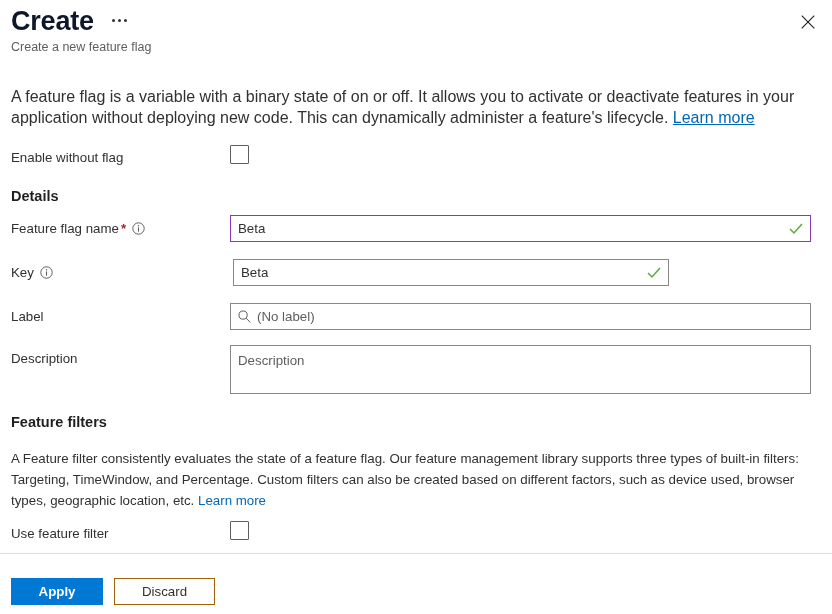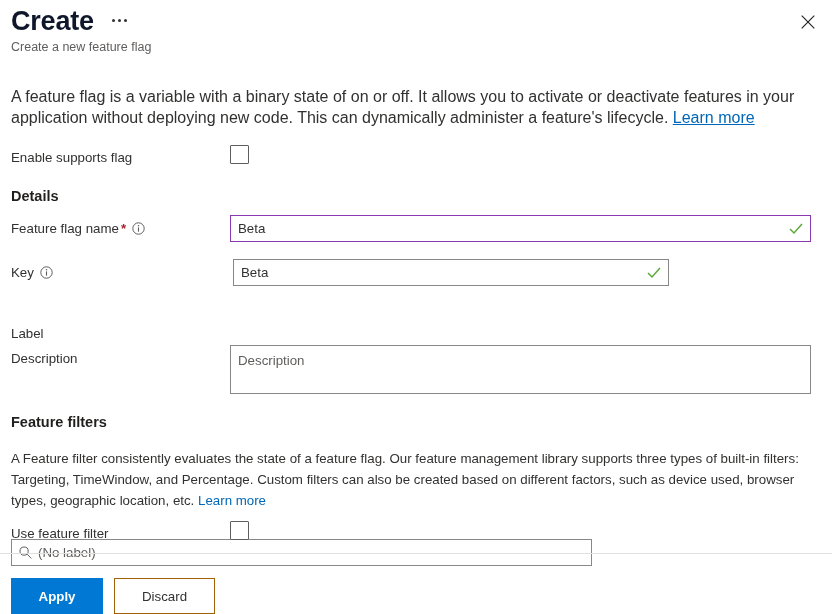--- a/index.html
+++ b/index.html
@@ -83,21 +83,21 @@
   
   .filters-p {
     position:absolute; left:11px; top:448px; width:812px;
     font-size:13.3px; line-height:21px; color:#323130;
   }
 
   .divider { position:absolute; left:0; width:832px; height:1px; background:#e1dfdd; }
 
   
   .btn {
-    height:36px; font-size:13.3px; font-family:"Liberation Sans", sans-serif;
+    height:27px; font-size:13.3px; font-family:"Liberation Sans", sans-serif;
     cursor:pointer; display:inline-flex; align-items:center; justify-content:center;
   }
   .btn-primary { background:#0078d4; color:#fff; border:1px solid #0078d4; font-weight:700; width:92px; }
   .btn-secondary { background:#fff; color:#323130; border:1px solid #a16207; width:101px;text-align:center; }
 </style>
 </head>
 <body>
 
 <div class="panel">
 
@@ -116,21 +116,21 @@
       <line x1="0.7" y1="0.7" x2="13.3" y2="13.3" stroke="#201f1e" stroke-width="1.1"></line>
       <line x1="13.3" y1="0.7" x2="0.7" y2="13.3" stroke="#201f1e" stroke-width="1.1"></line>
     </svg>
   </button>
 
   <div class="intro">
     <span>A feature flag is a variable with a binary state of on or off. It allows you to activate or deactivate features in your application without deploying new code. This can dynamically administer a feature's lifecycle. </span><a class="lnk">Learn more</a>
   </div>
 
   <div class="row" style="top:144px;">
-    <div class="lbl">Enable supports flag</div>
+    <div class="lbl">Enable without flag</div>
     <div class="cbx"></div>
   </div>
 
   <div class="sect" style="top:188px;">Details</div>
 
   <div class="row" style="top:215px;">
     <div class="lbl"><span>Feature flag name</span><span class="req">*</span><span class="info-icon"><svg width="13" height="13" viewBox="0 0 13 13">
             <circle cx="6.5" cy="6.5" r="5.7" fill="none" stroke="#605e5c" stroke-width="1"></circle>
             <circle cx="6.5" cy="3.7" r="0.75" fill="#605e5c"></circle>
             <rect x="5.95" y="5.4" width="1.1" height="4.3" fill="#605e5c"></rect>
@@ -154,21 +154,21 @@
     <div class="field" style="width:436px; margin-left:3px;">
       <input type="text" value="Beta" style="">
       <span class="check-ok">
         <svg width="14" height="12" viewBox="0 0 14 12">
             <polyline points="1,6 5,10 13,1" fill="none" stroke="#5da83b" stroke-width="1.5"></polyline>
           </svg>
       </span>
     </div>
   </div>
 
-  <div class="row" style="top:320px;flex-direction:column;">
+  <div class="row" style="top:303px;">
     <div class="lbl">Label</div>
     <div class="field" style="width:581px;">
       <span class="search-ico">
         <svg width="13" height="13" viewBox="0 0 13 13">
             <circle cx="5.1" cy="5.1" r="4.1" fill="none" stroke="#605e5c" stroke-width="1"></circle>
             <line x1="8.2" y1="8.2" x2="12.2" y2="12.4" stroke="#605e5c" stroke-width="1"></line>
           </svg>
       </span>
       <input type="text" placeholder="(No label)" style="">
     </div>

